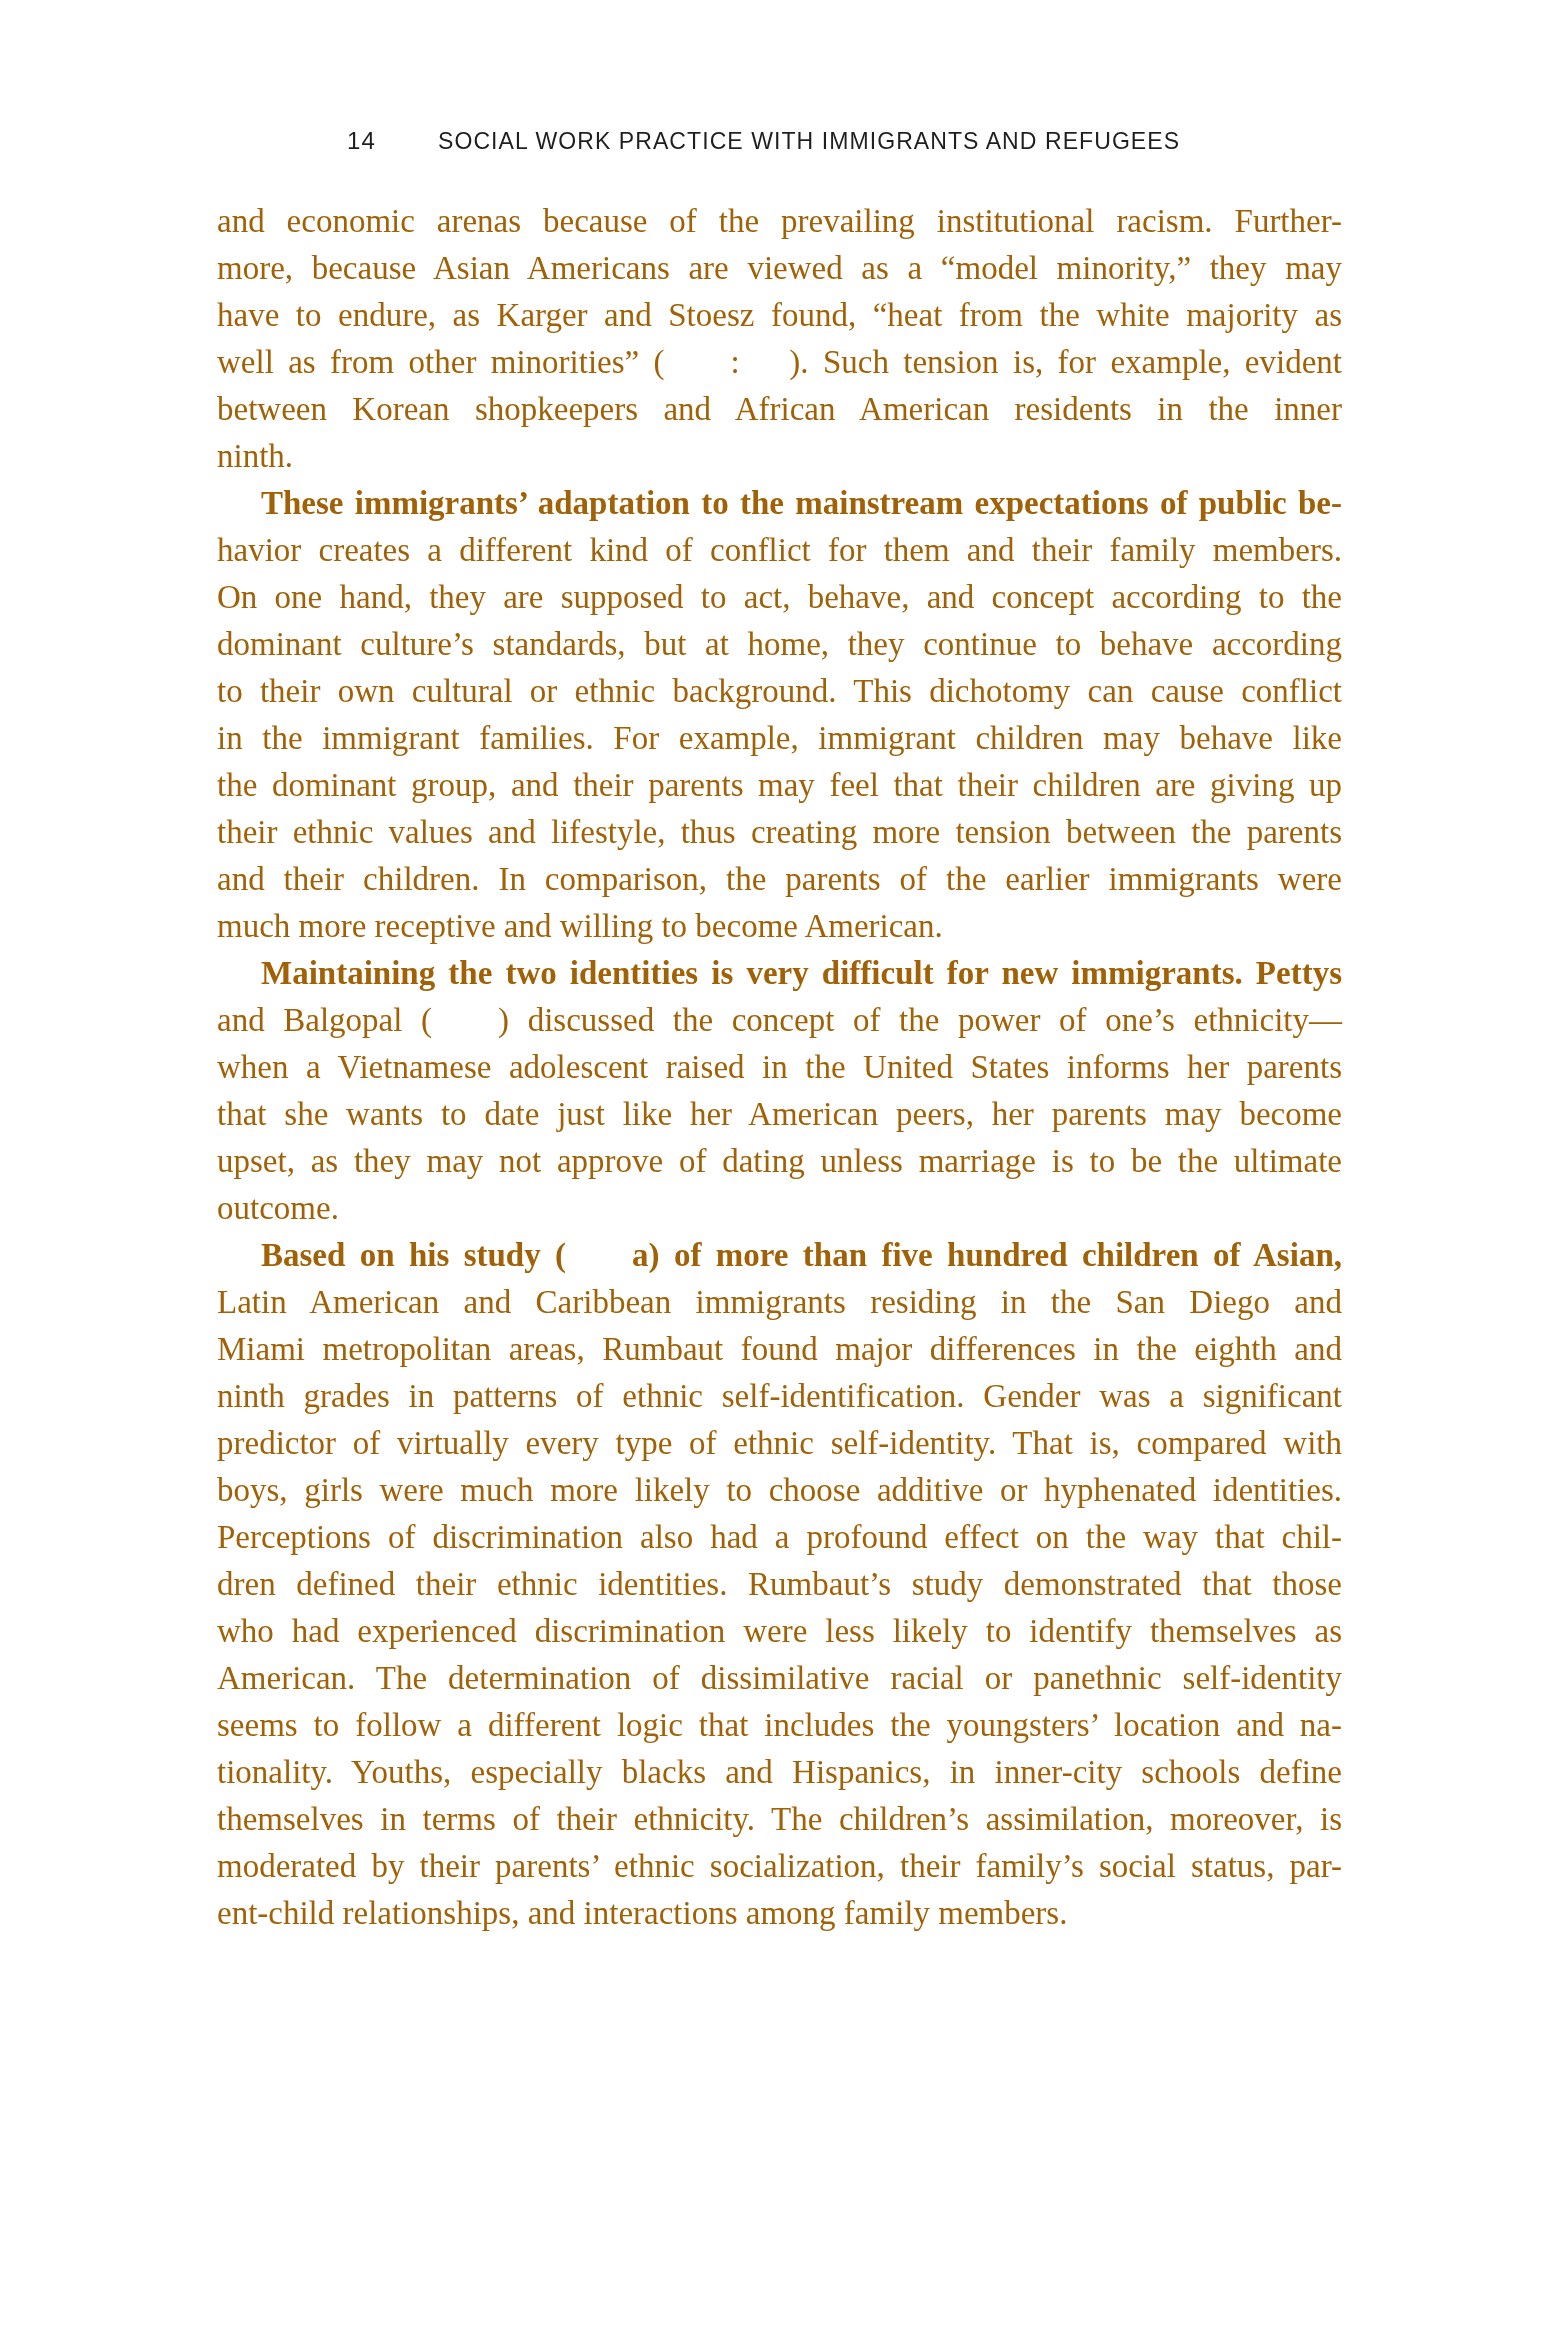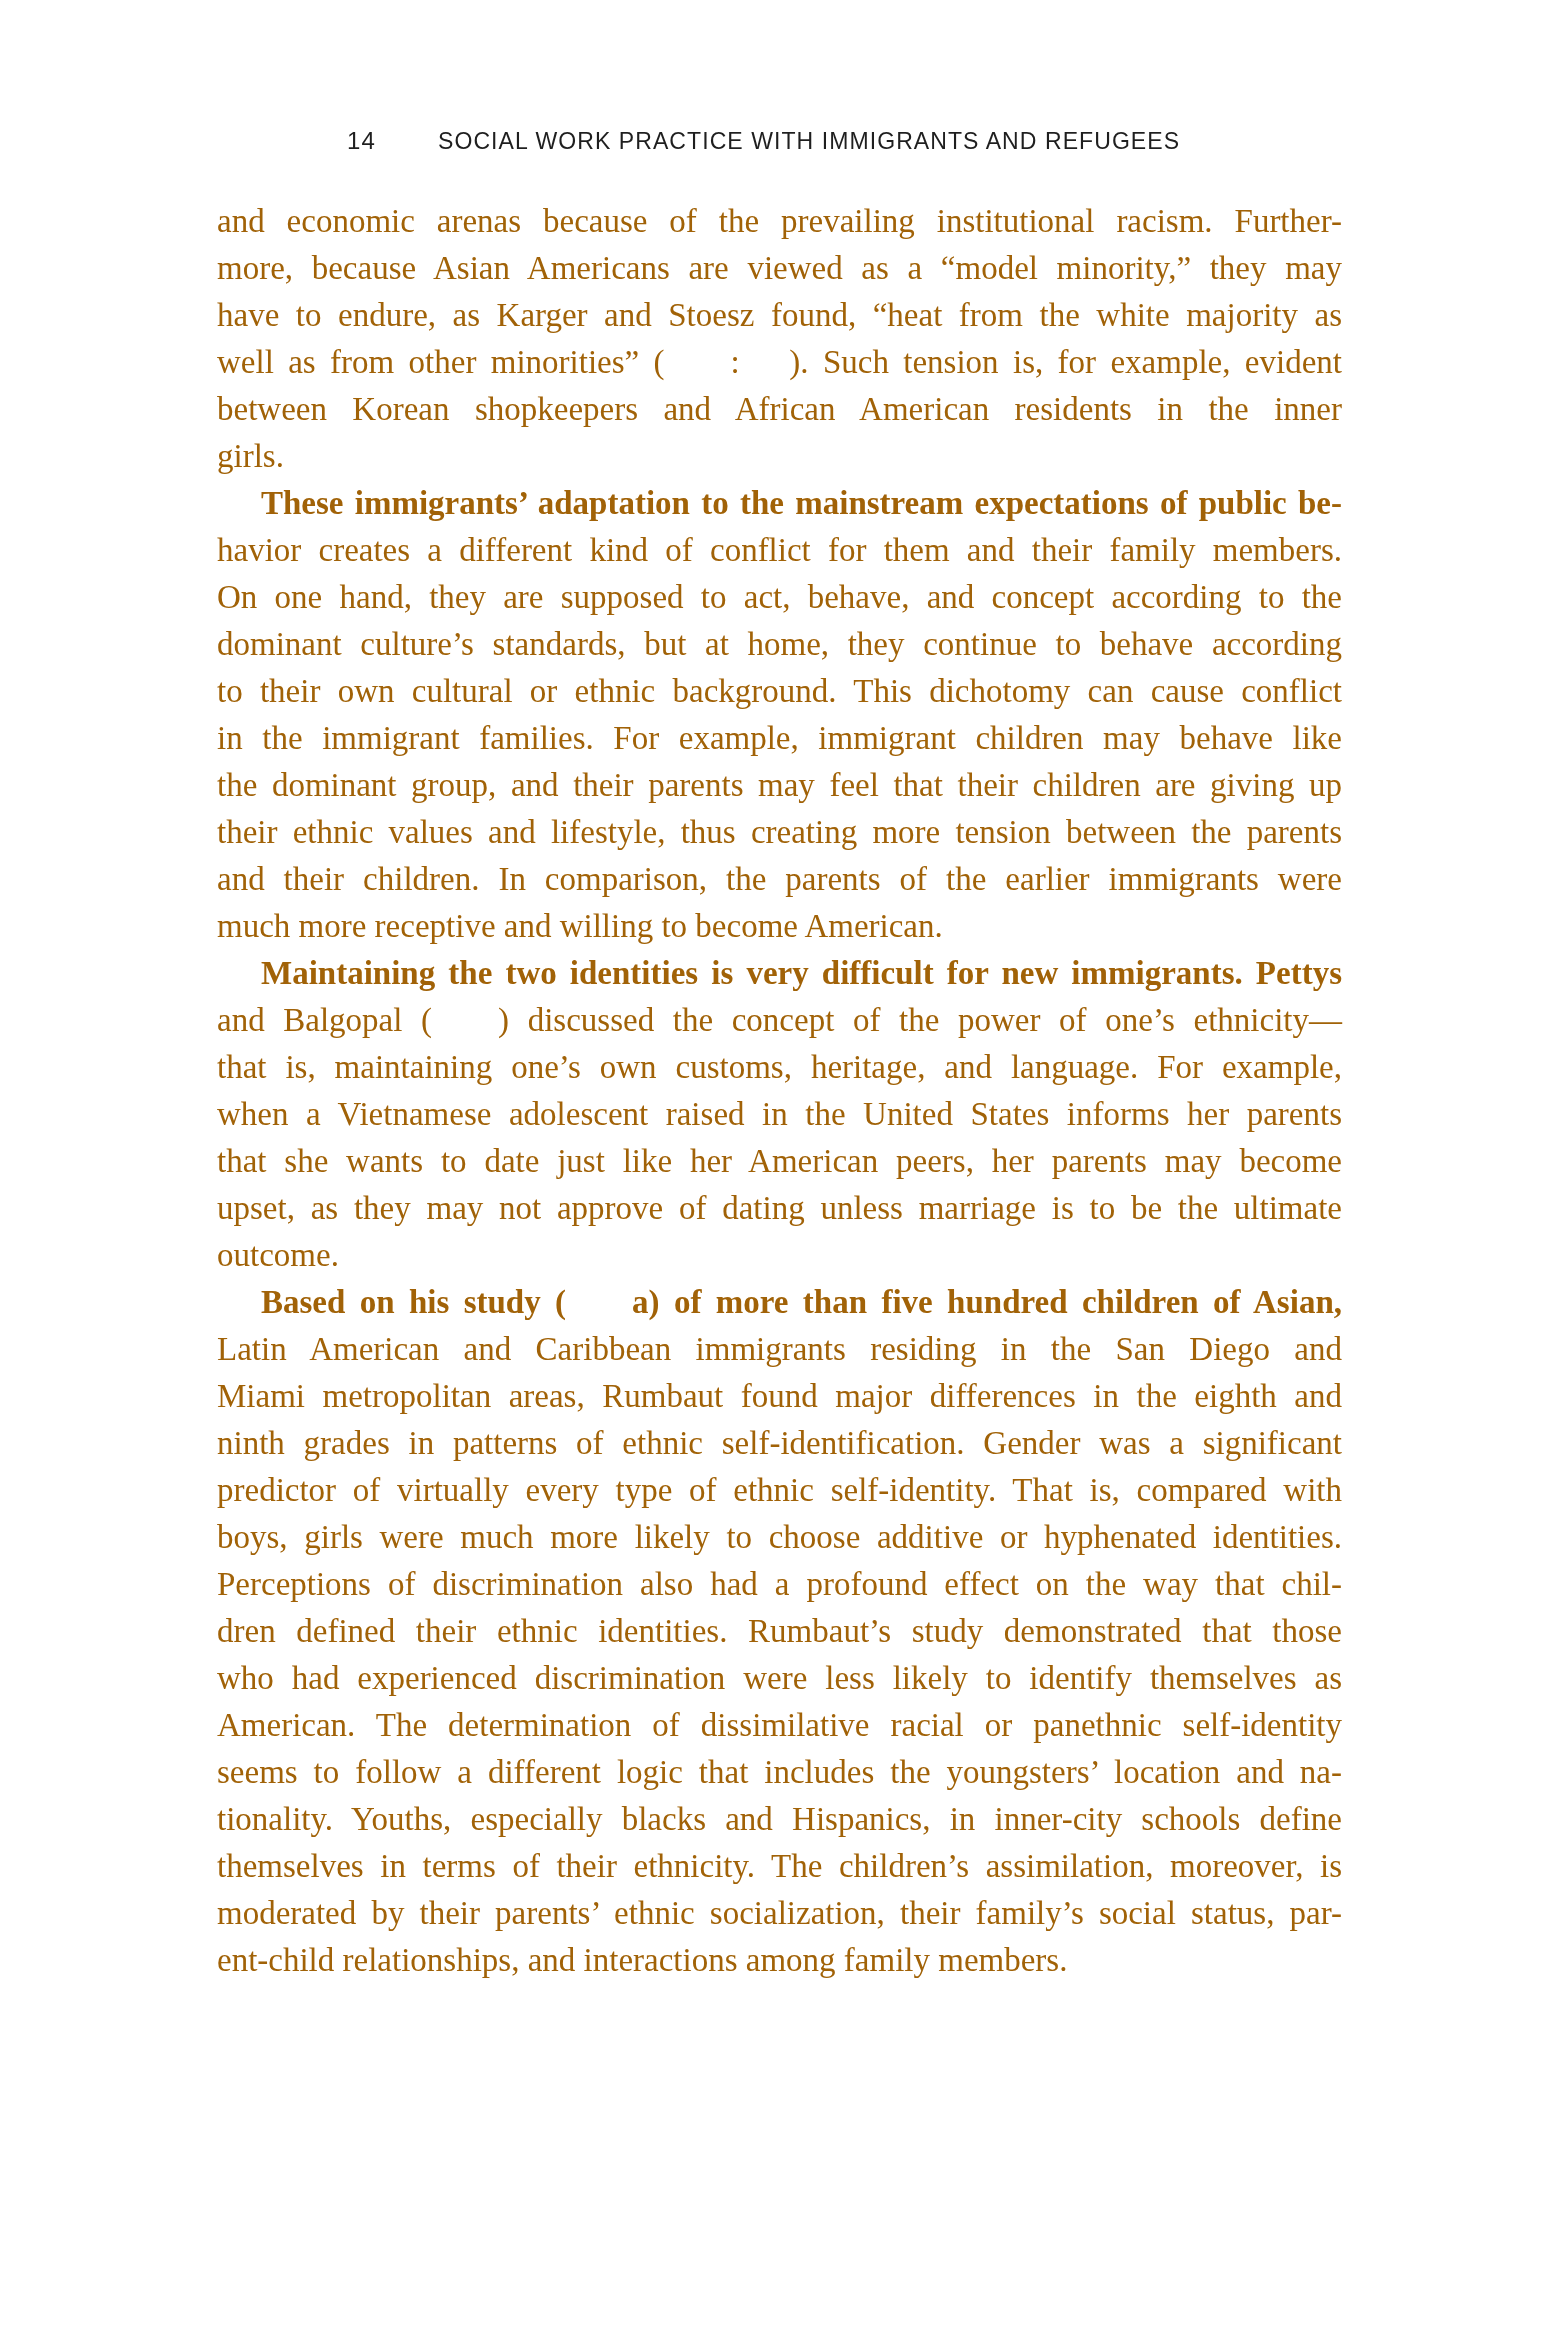--- a/index.html
+++ b/index.html
@@ -36,40 +36,39 @@
   </div>
 
   <div class="body-text">
 
     <div>
       <div class="line">and economic arenas because of the prevailing institutional racism. Further-</div>
       <div class="line">more, because Asian Americans are viewed as a “model minority,” they may</div>
       <div class="line">have to endure, as Karger and Stoesz found, “heat from the white majority as</div>
       <div class="line">well as from other minorities” (  :  ). Such tension is, for example, evident</div>
       <div class="line">between Korean shopkeepers and African American residents in the inner</div>
-      <div class="line last">girls.</div>
+      <div class="line last">ninth.</div>
     </div>
 
     <div>
       <div class="line indent">These immigrants’ adaptation to the mainstream expectations of public be-</div>
       <div class="line">havior creates a different kind of conflict for them and their family members.</div>
       <div class="line">On one hand, they are supposed to act, behave, and concept according to the</div>
       <div class="line">dominant culture’s standards, but at home, they continue to behave according</div>
       <div class="line">to their own cultural or ethnic background. This dichotomy can cause conflict</div>
       <div class="line">in the immigrant families. For example, immigrant children may behave like</div>
       <div class="line">the dominant group, and their parents may feel that their children are giving up</div>
       <div class="line">their ethnic values and lifestyle, thus creating more tension between the parents</div>
       <div class="line">and their children. In comparison, the parents of the earlier immigrants were</div>
       <div class="line last">much more receptive and willing to become American.</div>
     </div>
 
     <div>
       <div class="line indent">Maintaining the two identities is very difficult for new immigrants. Pettys</div>
       <div class="line">and Balgopal (  ) discussed the concept of the power of one’s ethnicity—</div>
-      <div class="line">that is, maintaining one’s own customs, heritage, and language. For example,</div>
       <div class="line">when a Vietnamese adolescent raised in the United States informs her parents</div>
       <div class="line">that she wants to date just like her American peers, her parents may become</div>
       <div class="line">upset, as they may not approve of dating unless marriage is to be the ultimate</div>
       <div class="line last">outcome.</div>
     </div>
 
     <div>
       <div class="line indent">Based on his study (  a) of more than five hundred children of Asian,</div>
       <div class="line">Latin American and Caribbean immigrants residing in the San Diego and</div>
       <div class="line">Miami metropolitan areas, Rumbaut found major differences in the eighth and</div>

